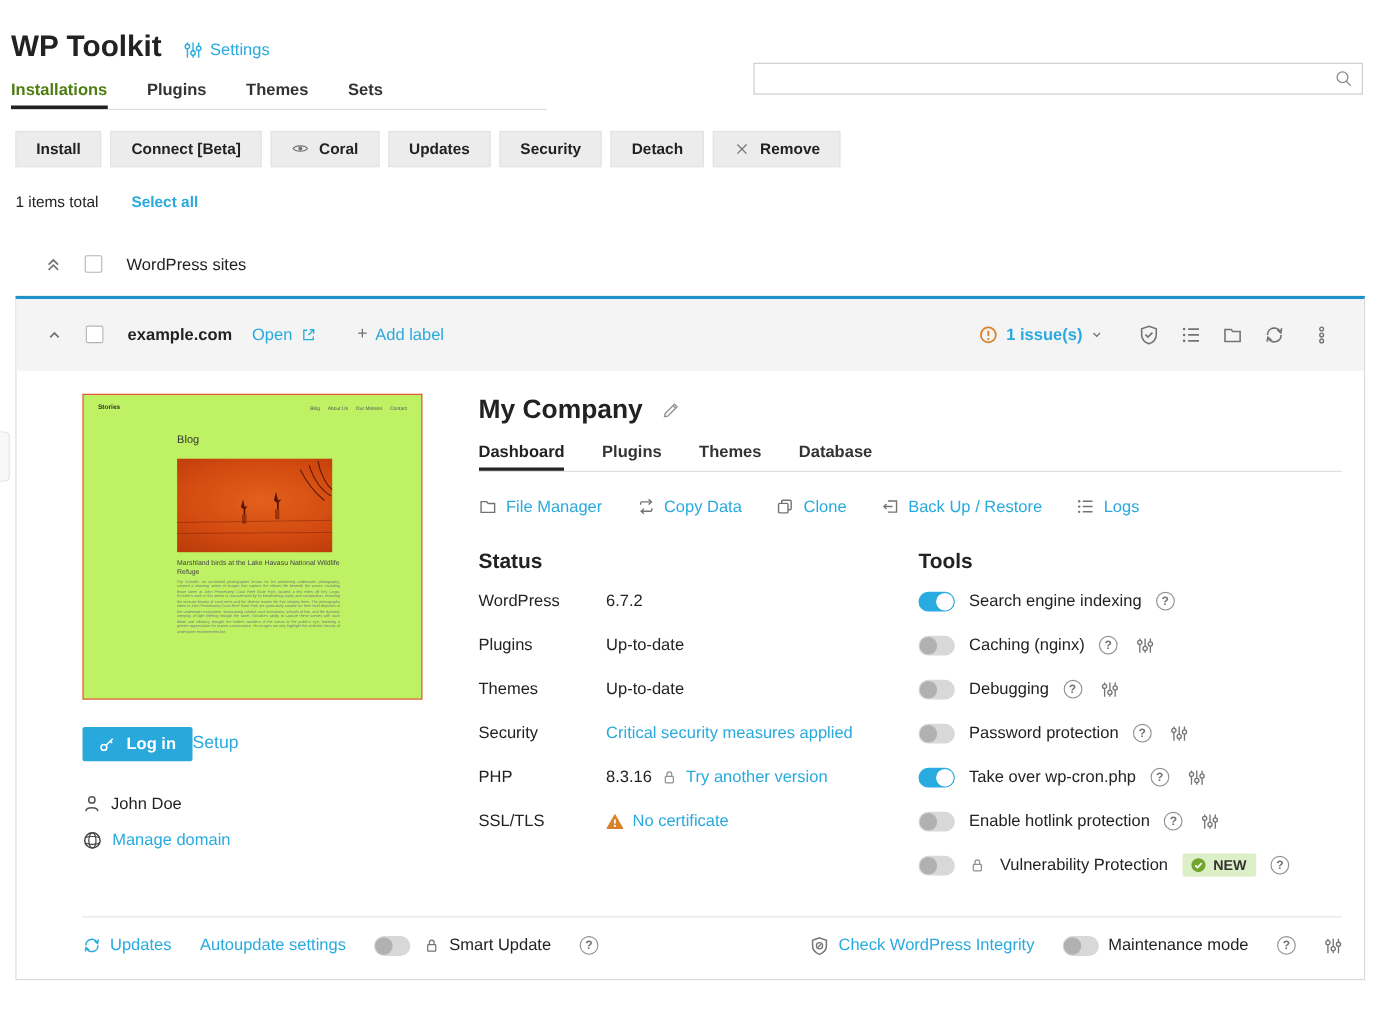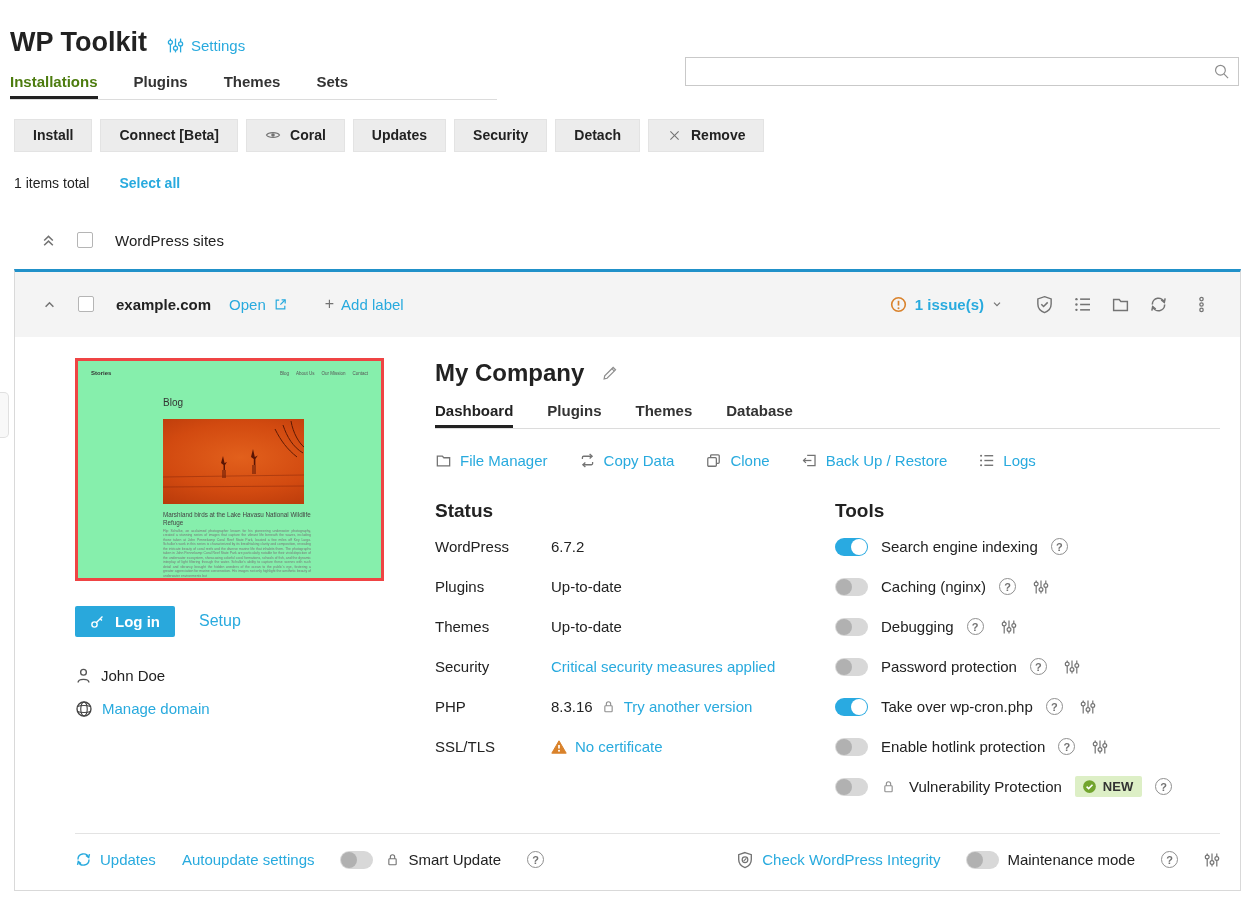--- a/index.html
+++ b/index.html
@@ -52,30 +52,30 @@
   .add-label { display:inline-flex; align-items:center; gap:7px; margin-left:16px; cursor:pointer; }
   .add-label .plus { color:#737373; font-size:16px; }
   .chd-right { display:flex; align-items:center; gap:19px; }
   .issues { display:flex; align-items:center; gap:8px; font-weight:600; color:#28aade; margin-right:14px; cursor:pointer; }
   .hicon { color:#737373; cursor:pointer; display:inline-flex; }
 
   
   .card-body { display:flex; padding:21px 20px 0 60px; }
   .left-col { width:310px; flex:none; }
 
-  .thumb { position:relative; width:309px; height:223px; border:3px solid #ef4444; background:#86efac; overflow:hidden; cursor:pointer; }
+  .thumb { position:relative; width:309px; height:278px; border:1px solid #ef4444; background:#bef264; overflow:hidden; cursor:pointer; }
   .thumb-brand { position:absolute; top:9px; left:13px; font-size:6px; font-weight:700; color:#333; }
   .thumb-nav { position:absolute; top:10px; right:13px; display:flex; gap:7px; font-size:4.5px; color:#555; }
   .thumb-heading { position:absolute; top:36px; left:85px; font-size:10px; color:#333; }
   .thumb-img { position:absolute; top:58px; left:85px; width:141px; height:85px;
                background: radial-gradient(ellipse 120% 90% at 55% 45%, #e2601c 0%, #d24a10 45%, #a52e06 100%); }
   .thumb-post-title { position:absolute; top:150px; left:85px; width:155px; font-size:6.3px; line-height:1.25; color:#444; }
   .thumb-excerpt { position:absolute; top:168px; left:85px; width:148px; font-size:3.4px; line-height:1.32; color:#777; text-align:justify; }
 
-  .login-row { display:flex; align-items:center; gap:24px; margin-top:25px; }
+  .login-row { display:flex; align-items:center; margin-top:25px; }
   .login-btn { display:inline-flex; align-items:center; gap:10px; background:#29a8dc; color:#fff;
                border:none; border-radius:2px; height:31px; padding:0 15px; font-family:inherit;
                font-size:15px; font-weight:700; cursor:pointer; }
   .setup-link { font-size:16px; }
   .owner-row { display:flex; align-items:center; gap:9px; margin-top:30px; color:#222; }
   .owner-row .icon { color:#555; }
   .manage-row { display:flex; align-items:center; gap:9px; margin-top:16px; cursor:pointer; }
   .manage-row .icon { color:#444; }
 
   .right-col { flex:1; margin-left:50px; }

